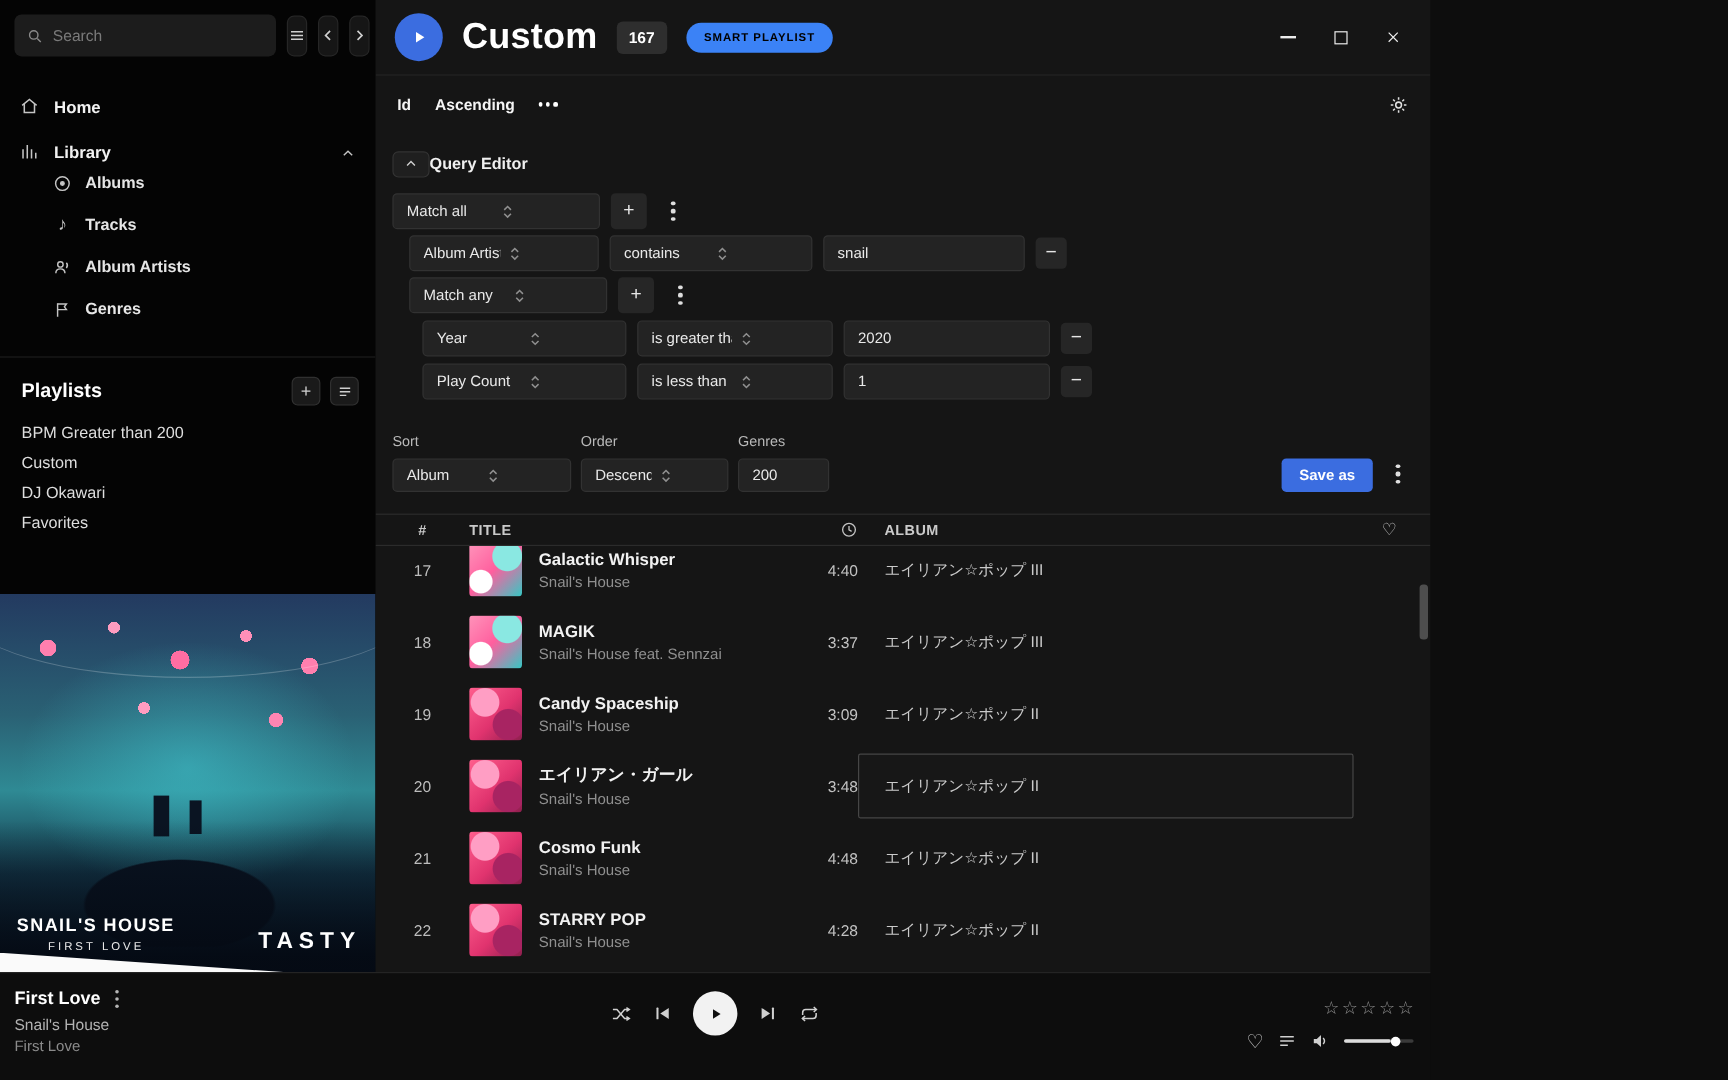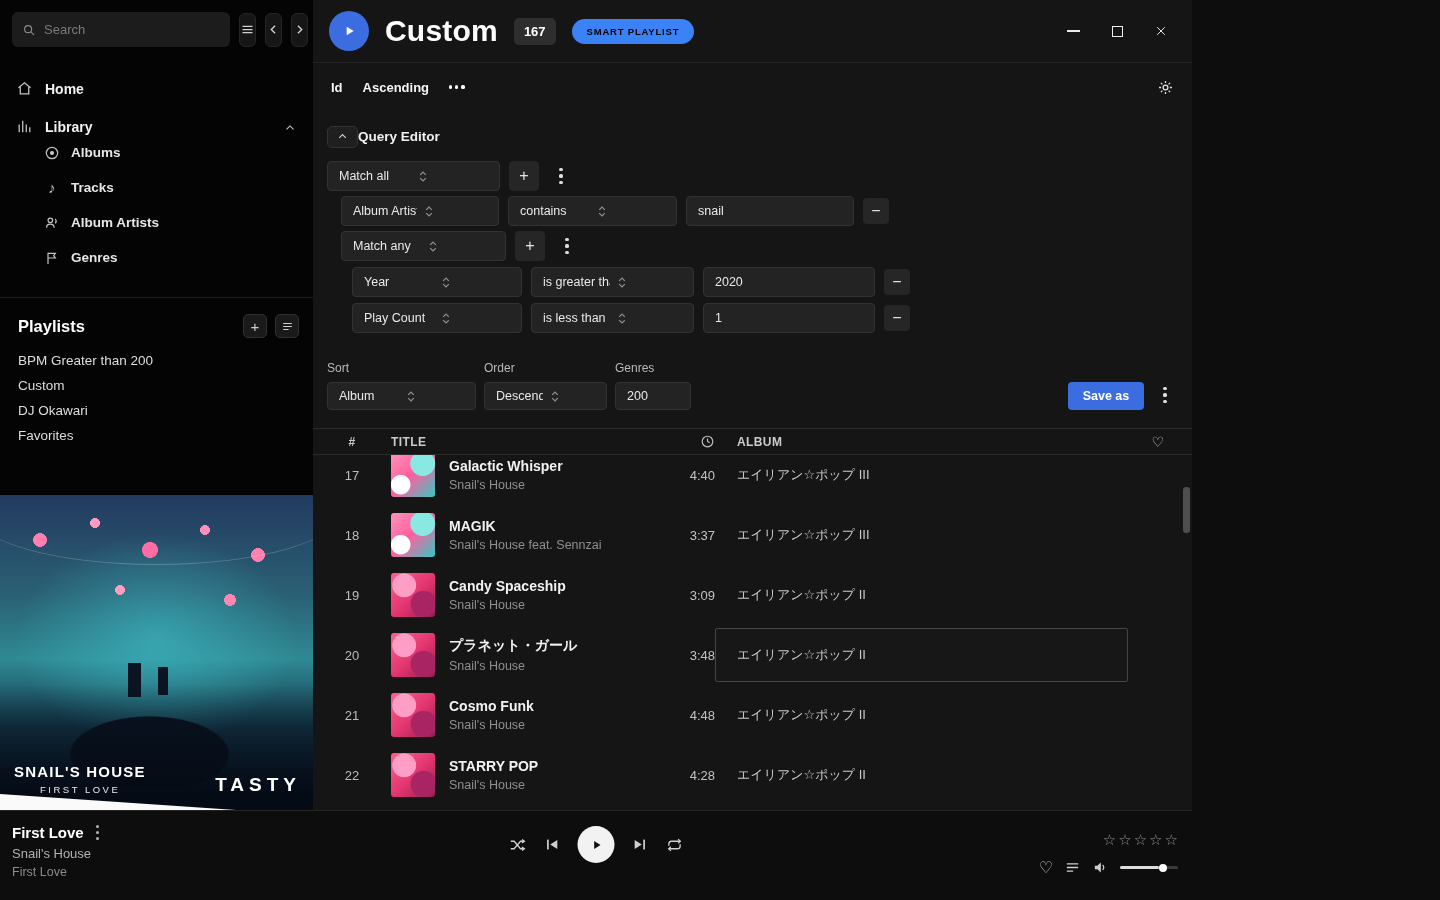--- a/index.html
+++ b/index.html
@@ -589,21 +589,21 @@
         <div class="c-dur">3:09</div>
         <div class="c-album">エイリアン☆ポップ II</div>
         <div></div>
       </div>
 
       <div class="trow">
         <div class="c-idx">20</div>
         <div class="c-title">
           <div class="thumb art-b"></div>
           <div>
-            <div class="t-name">プラネット・ガール</div>
+            <div class="t-name">エイリアン・ガール</div>
             <div class="t-artist">Snail's House</div>
           </div>
         </div>
         <div class="c-dur">3:48</div>
         <div class="c-album focus-cell">
           <div class="album-box">エイリアン☆ポップ II</div>
         </div>
         <div></div>
       </div>
 

